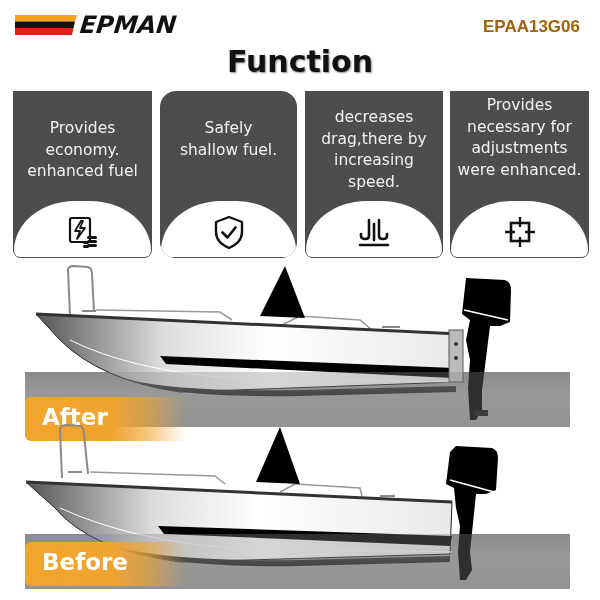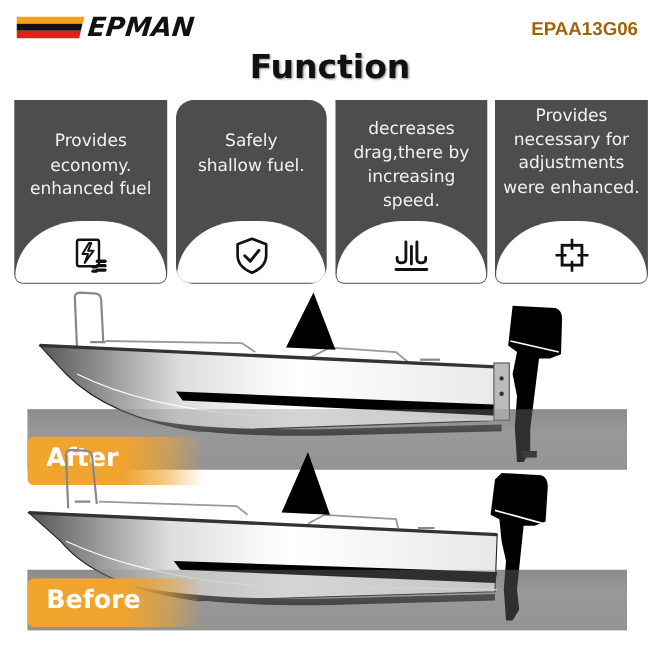--- a/index.html
+++ b/index.html
@@ -143,21 +143,21 @@
     <line x1="464" y1="50" x2="508" y2="60" stroke="#fff" stroke-width="1.5"></line>
     <rect x="474" y="150" width="14" height="6" fill="#111"></rect>
 
     <rect x="25" y="112" width="545" height="55" fill="#888" opacity="0.35"></rect>
   </svg>
   <div class="label" style="top:137px;">
     <span class="label-text">After</span>
   </div>
 </div>
 
-<div class="scene" style="top:406px;">
+<div class="scene" style="top:422px;">
   <div class="water" style="top:112px;"></div>
   <svg class="boat" viewBox="0 0 600 170">
     <defs>
       <linearGradient id="hullB" x1="0" y1="0" x2="1" y2="0">
         <stop offset="0" stop-color="#555"></stop>
         <stop offset="0.3" stop-color="#ddd"></stop>
         <stop offset="0.55" stop-color="#fff"></stop>
         <stop offset="1" stop-color="#e8e8e8"></stop>
       </linearGradient>
       <linearGradient id="hullBottomB" x1="0" y1="0" x2="0" y2="1">

